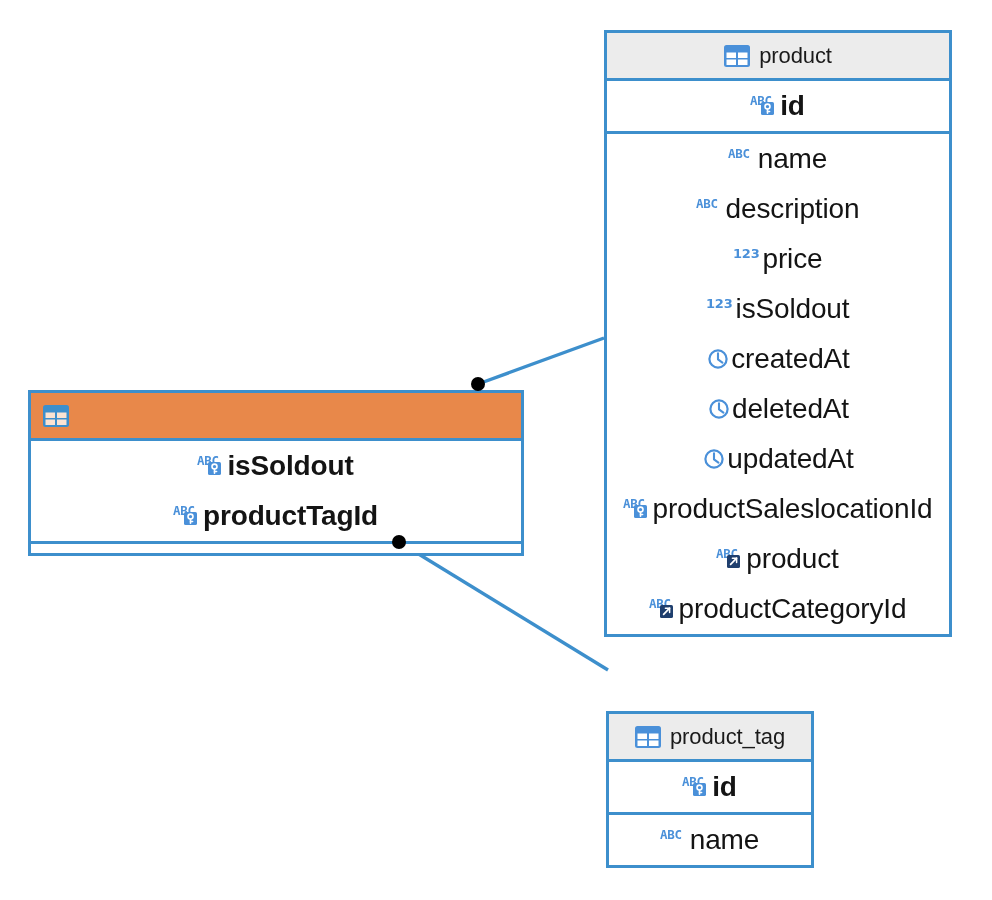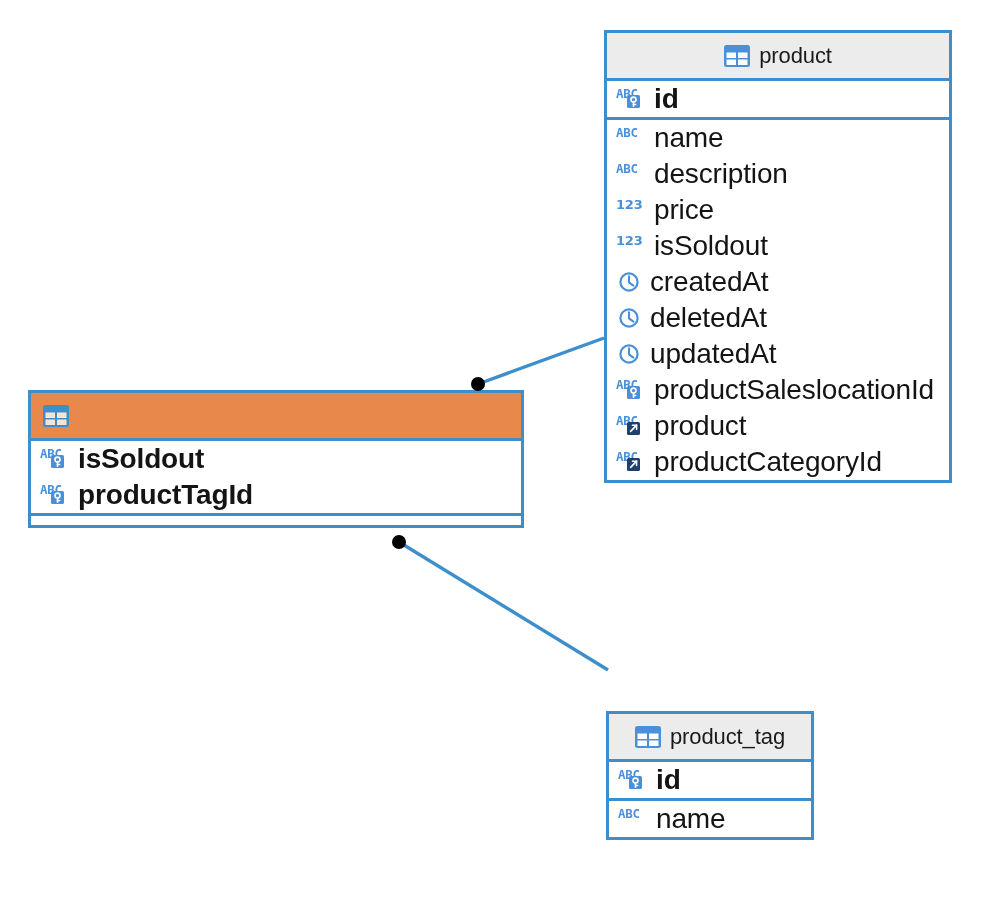--- a/index.html
+++ b/index.html
@@ -73,24 +73,24 @@
   .section + .section {
     border-top: 3px solid #3d8fcc;
   }
   .section.empty {
     height: 12px;
   }
 
   .field-row {
     display: flex;
     align-items: center;
-    gap: 8px;
-    height: 36px;
+    height: 50px;
     padding: 0 10px 0 9px;
     box-sizing: border-box;
+    justify-content: center;
   }
   .field-name {
     font-size: 28px;
     color: #141414;
     white-space: nowrap;
     letter-spacing: -0.15px;
   }
   .field-row.key .field-name {
     font-weight: bold;
   }

